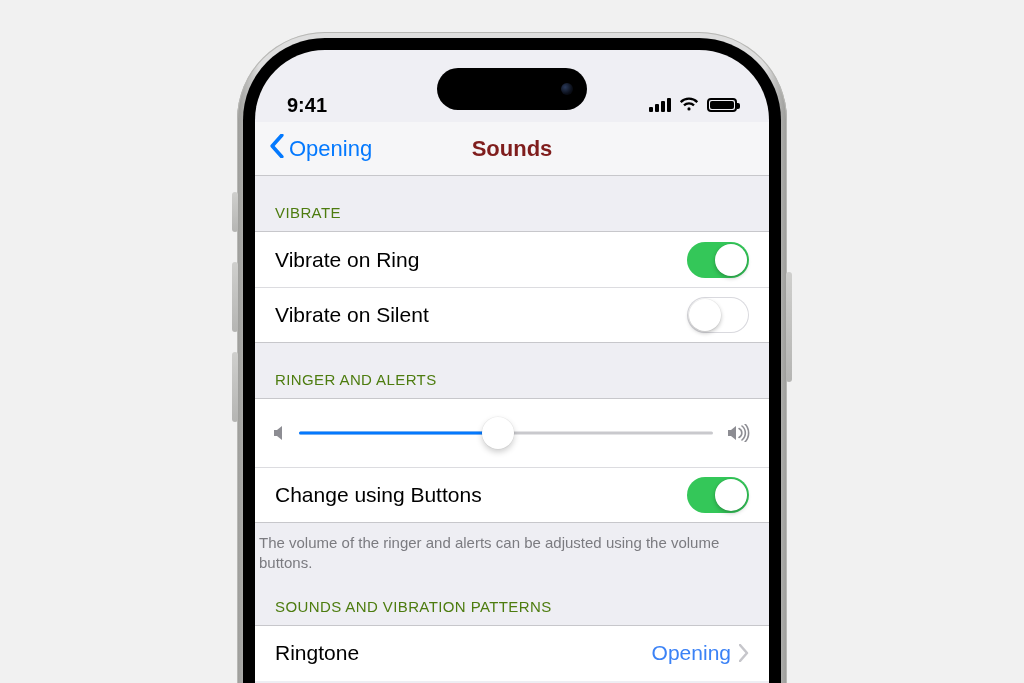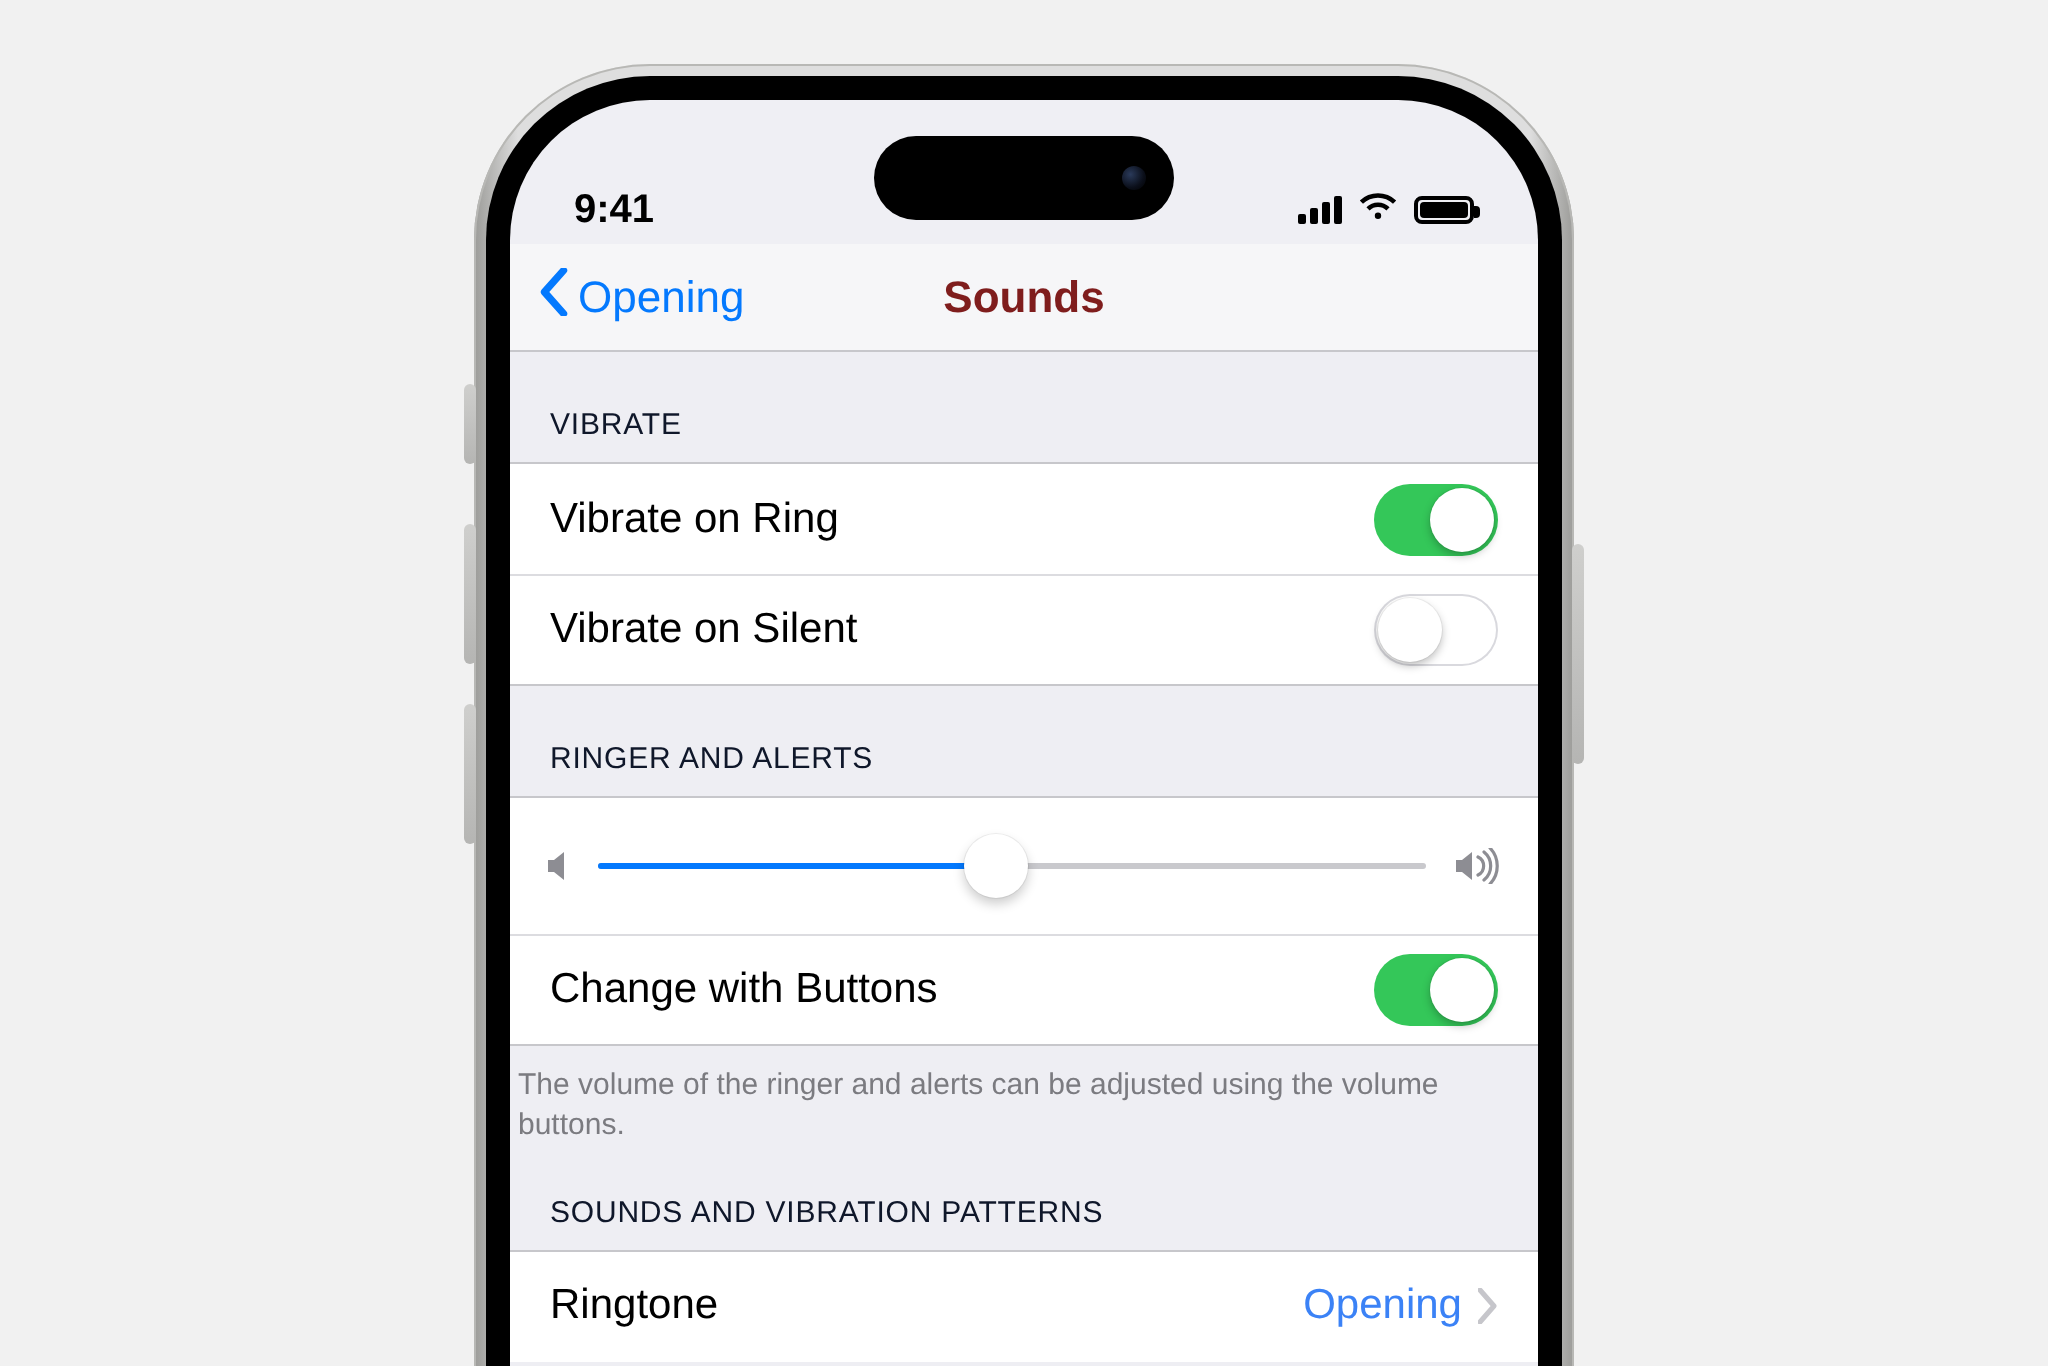--- a/index.html
+++ b/index.html
@@ -124,21 +124,21 @@
   
   .content {
     position:absolute;
     top:126px; left:0; right:0; bottom:0;
     overflow:hidden;
     background:#eeeef3;
   }
 
   .section-header {
     font-size:15px;
-    color:#0f172a;
+    color:#4d7c0f;
     letter-spacing:0.4px;
     padding:28px 20px 10px 20px;
   }
   .section-header.tight { padding-top:20px; }
 
   .cell-group {
     background:#fff;
   }
   .cell {
     display:flex; align-items:center; justify-content:space-between;
@@ -299,21 +299,21 @@
             <div class="thumb" id="vol-thumb" style="left: 48%;"></div>
           </div>
           <span class="vol-icon">
             <svg width="24" height="18" viewBox="0 0 24 18">
               <path d="M1 6h3l5-4v14l-5-4H1z" fill="#8d8d93"></path>
               <path d="M12 4.5a5 5 0 010 9M15 2a9 9 0 010 14M18 0a13 13 0 010 18" fill="none" stroke="#8d8d93" stroke-width="1.6" stroke-linecap="round"></path>
             </svg>
           </span>
         </div>
         <div class="cell">
-          <span class="cell-label">Change with Buttons</span>
+          <span class="cell-label">Change using Buttons</span>
           <div class="toggle on">
               <div class="knob"></div>
             </div>
         </div>
       </div>
       <div class="sep-line"></div>
       <div class="footer-text">The volume of the ringer and alerts can be adjusted using the volume buttons.</div>
 
       <div class="section-header tight">SOUNDS AND VIBRATION PATTERNS</div>
       <div class="sep-line"></div>

